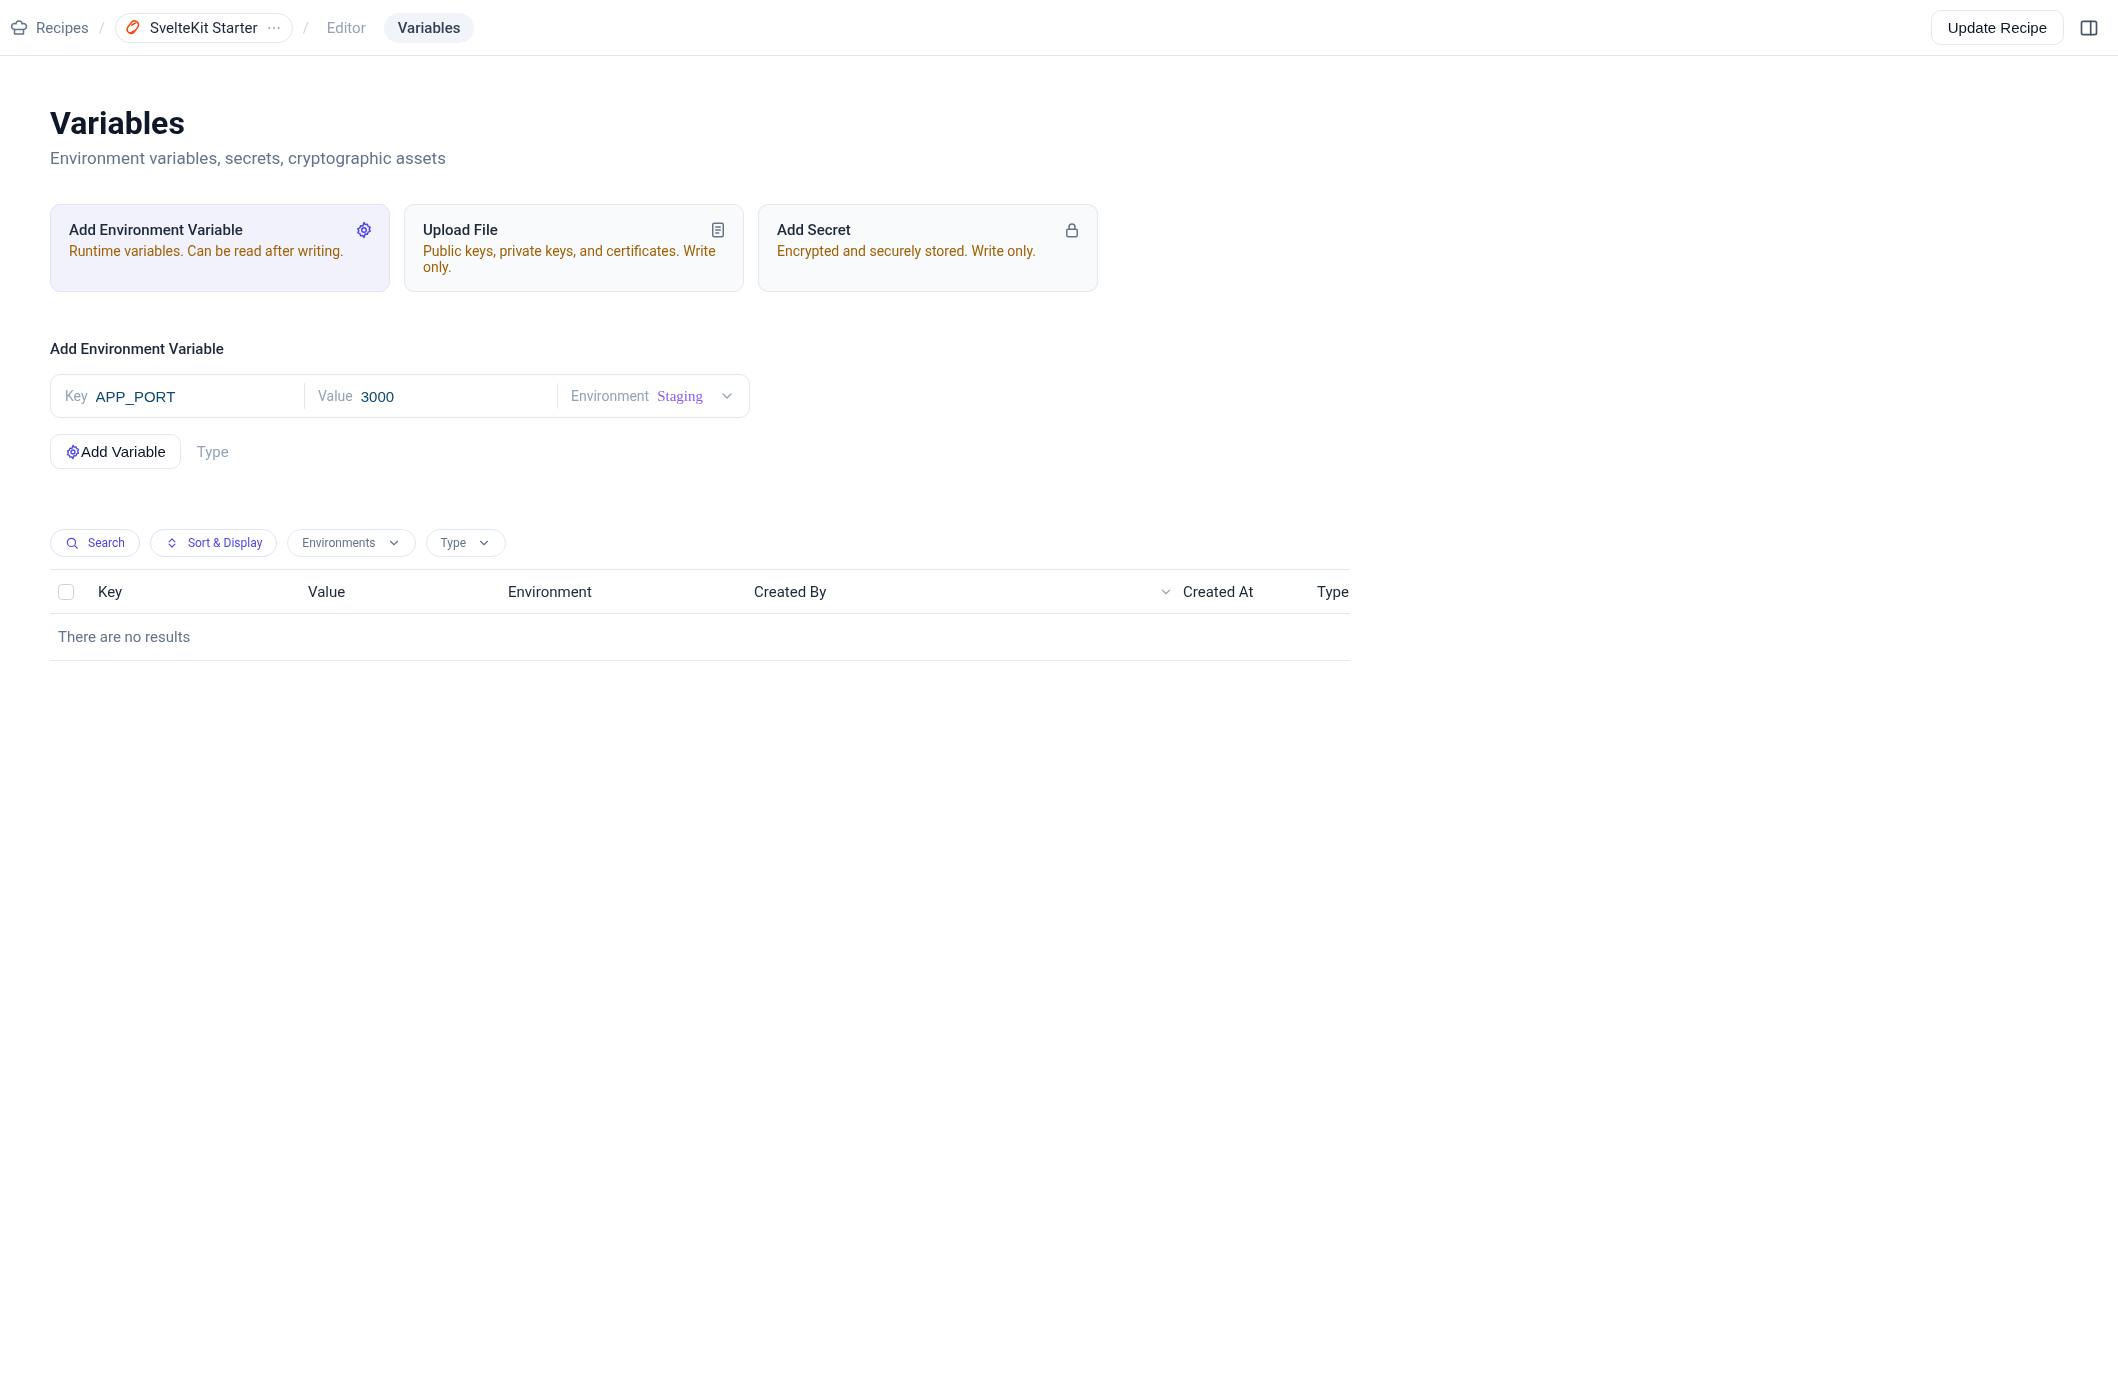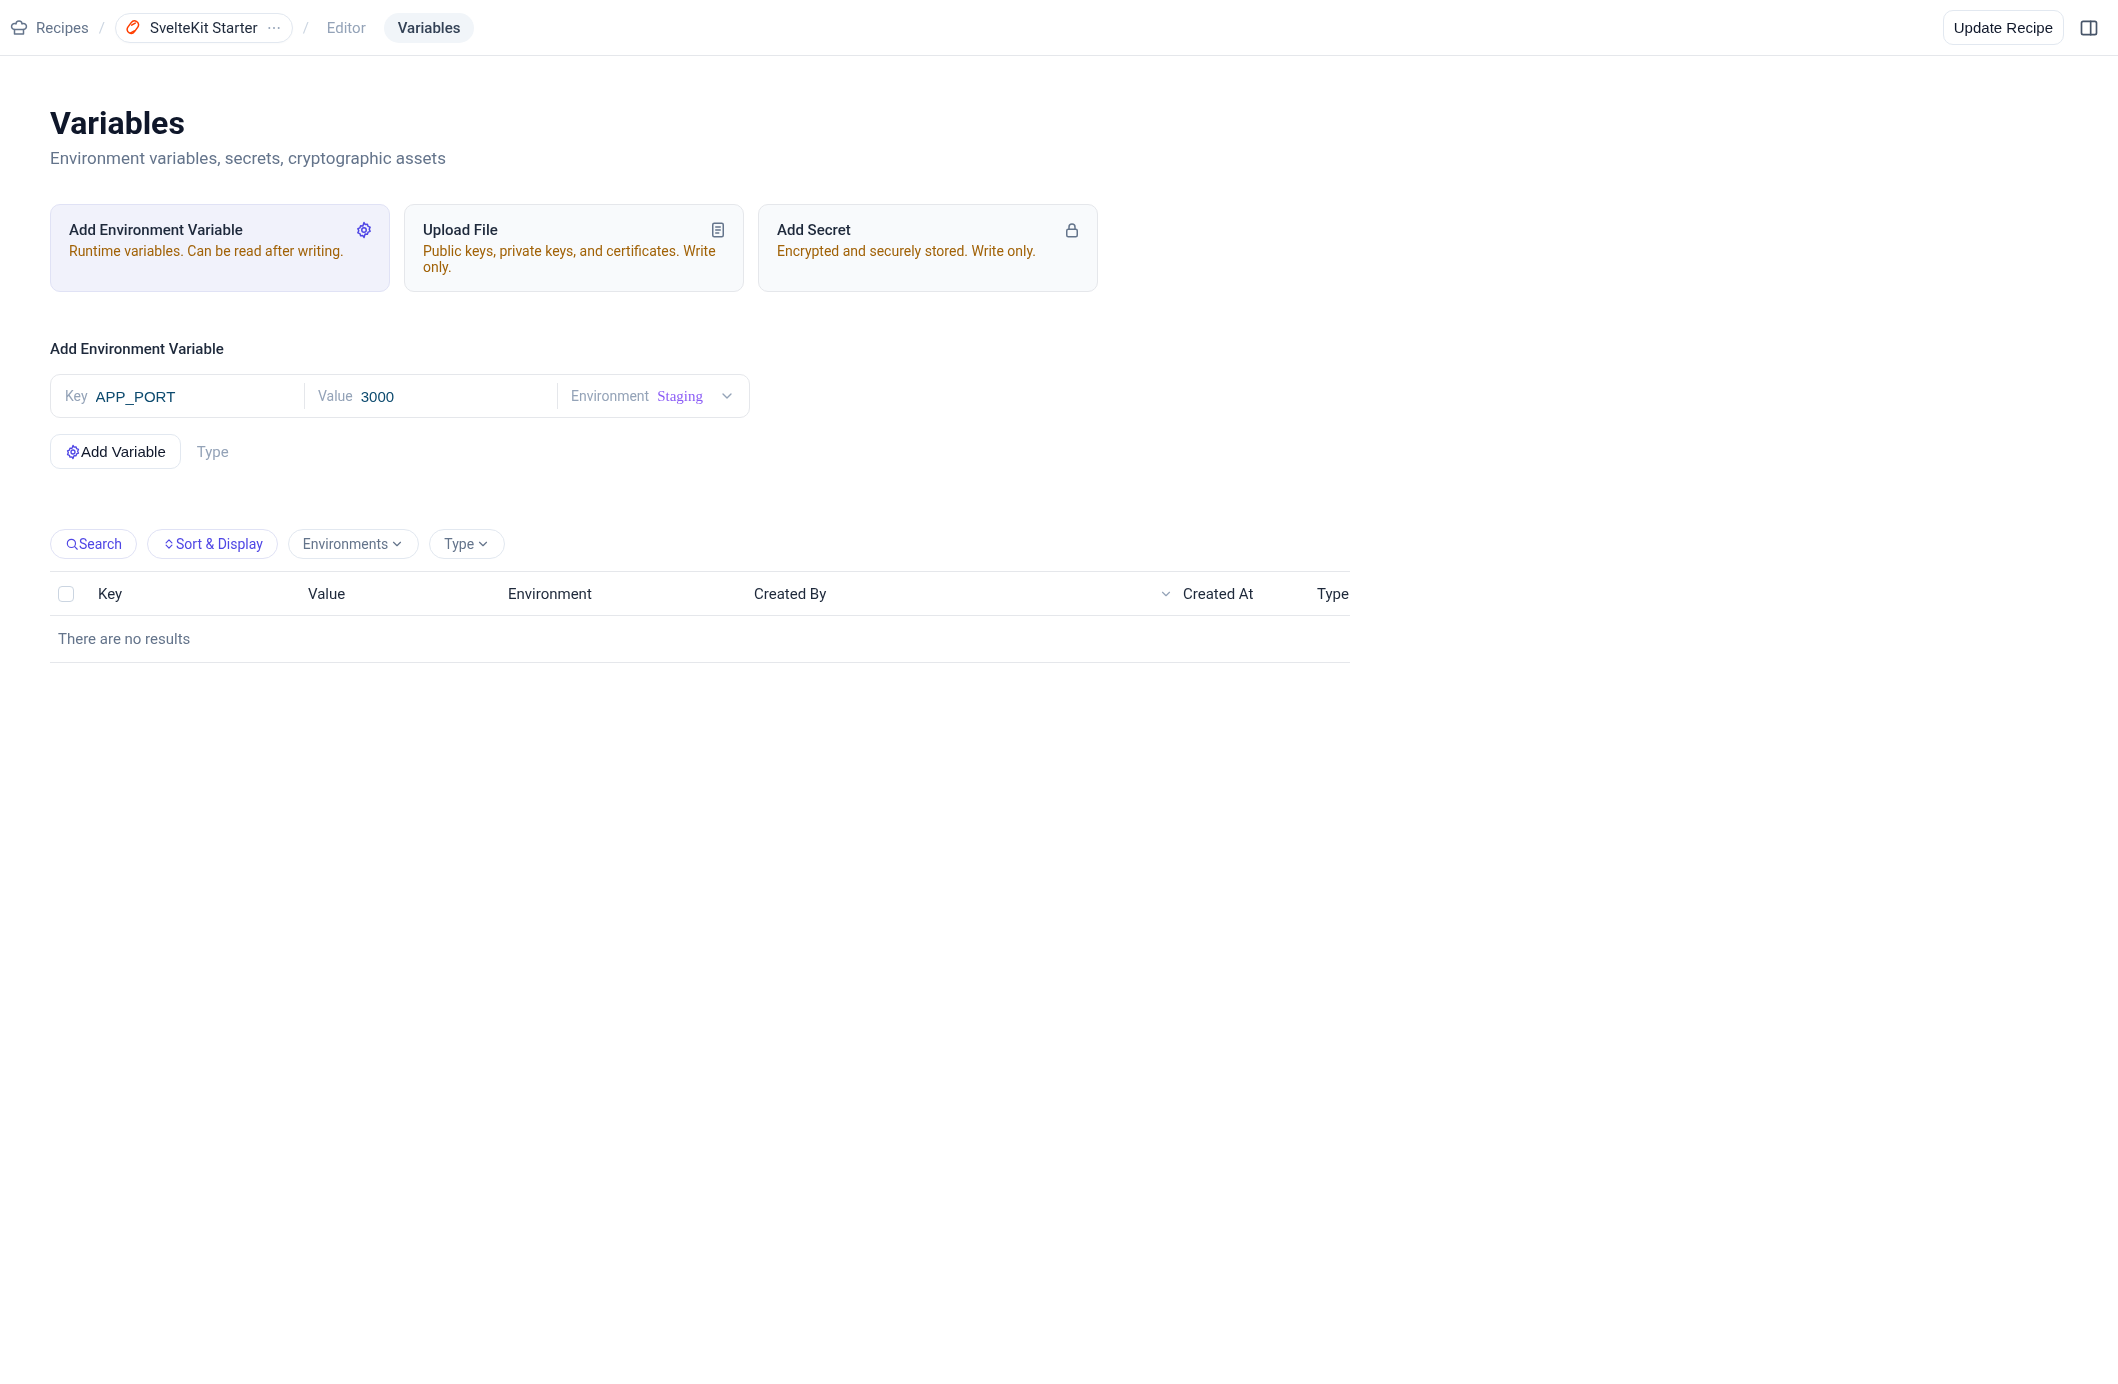--- a/index.html
+++ b/index.html
@@ -45,21 +45,21 @@
   .recipe-chip .dots { color: #94a3b8; }
   .tab-inactive { color: #94a3b8; font-size: 15px; padding: 4px 8px; }
   .tab-active {
     color: #334155; font-size: 15px;
     background: #f1f5f9; padding: 6px 14px; border-radius: 16px;
     font-weight: 500;
   }
   .btn-outline {
     border: 1px solid #e2e8f0;
     border-radius: 10px;
-    padding: 8px 10px;
+    padding: 8px 16px;
     background: #fff;
     color: #0f172a;
     font-size: 15px;
     cursor: pointer;
   }
   .panel-toggle {
     width: 30px; height: 30px; border-radius: 8px;
     display: flex; align-items: center; justify-content: center;
     color: #475569;
   }
@@ -128,23 +128,23 @@
     border: 1px solid #e2e8f0; border-radius: 10px;
     padding: 8px 14px; background: #fff;
     color: #0f172a; font-size: 15px; cursor: pointer;
   }
   .btn-addvar .icon { color: #4f46e5; }
   .link-muted { color: #94a3b8; font-size: 15px; cursor: pointer; }
 
   
   .filters { display: flex; gap: 10px; margin-top: 60px; margin-bottom: 12px; }
   .chip {
-    display: inline-flex; align-items: center; gap: 0;
+    display: inline-flex; align-items: center; gap: 9px;
     border: 1px solid #e2e8f0; border-radius: 999px;
-    padding: 6px 14px; font-size: 14px; cursor: pointer; background: #fff;
+    padding: 6px 14px; font-size: 12px; cursor: pointer; background: #fff;
   }
   .chip.indigo { color: #4f46e5; border-color: #e0e2f5; }
   .chip.gray   { color: #64748b; }
   .chip .chev { margin-left: 2px; }
 
   
   .table {
     width: 1300px;
     border-top: 1px solid #e5e7eb;
     border-bottom: 1px solid #e5e7eb;

